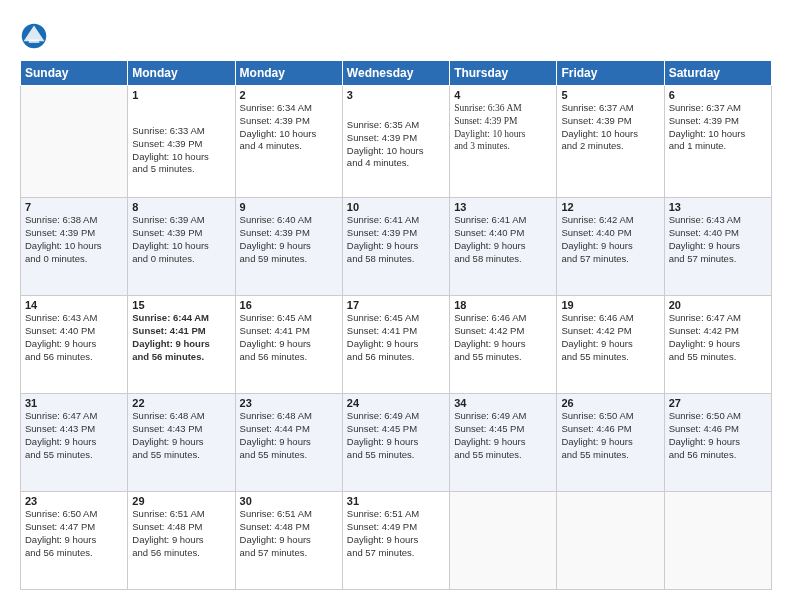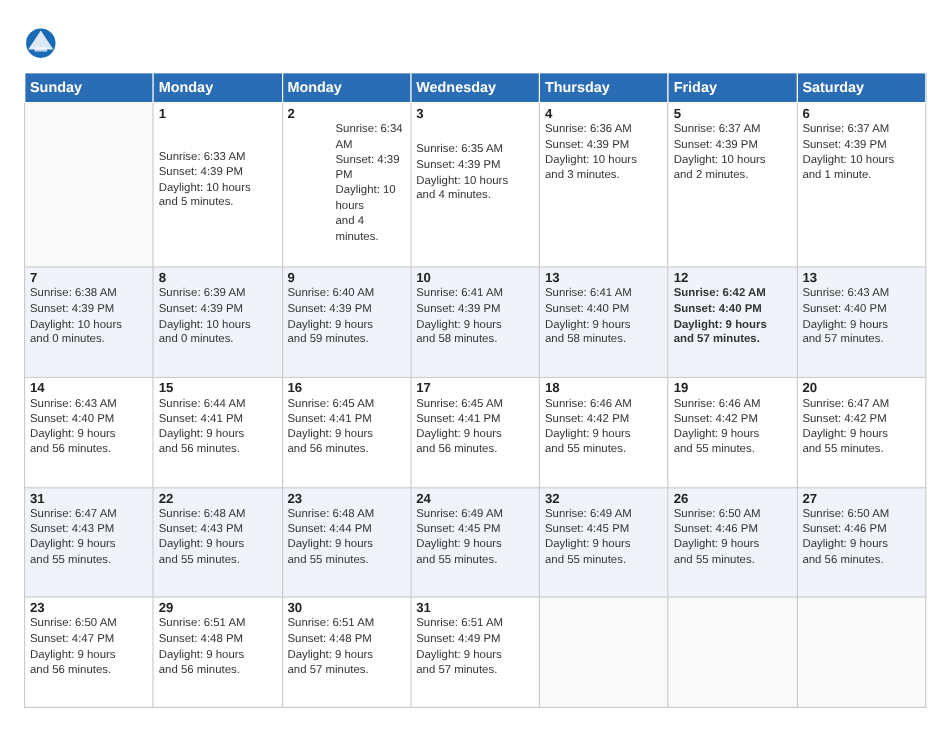--- a/index.html
+++ b/index.html
@@ -144,35 +144,35 @@
           <td class="row-white empty"></td>
           <td class="row-white">
             <span class="day-number">1</span>
             <div class="day-info" style="white-space: pre-line; margin-top: 24px;">Sunrise: 6:33 AM
 Sunset: 4:39 PM
 Daylight: 10 hours
 and 5 minutes.</div>
           </td>
           <td class="row-white">
             <span class="day-number">2</span>
-            <div class="day-info" style="white-space: pre-line; margin-left: 40px;">Sunrise: 6:34 AM
+            <div class="day-info" style="white-space: pre-line;">Sunrise: 6:34 AM
 Sunset: 4:39 PM
 Daylight: 10 hours
 and 4 minutes.</div>
           </td>
           <td class="row-white">
             <span class="day-number">3</span>
             <div class="day-info" style="white-space: pre-line; margin-top: 18px;">Sunrise: 6:35 AM
 Sunset: 4:39 PM
 Daylight: 10 hours
 and 4 minutes.</div>
           </td>
           <td class="row-white">
             <span class="day-number">4</span>
-            <div class="day-info" style="white-space: pre-line;">Sunrise: 6:36 AM
+            <div class="day-info" style="white-space: pre-line; font-family: Liberation Serif, serif;">Sunrise: 6:36 AM
 Sunset: 4:39 PM
 Daylight: 10 hours
 and 3 minutes.</div>
           </td>
           <td class="row-white">
             <span class="day-number">5</span>
             <div class="day-info" style="white-space: pre-line;">Sunrise: 6:37 AM
 Sunset: 4:39 PM
 Daylight: 10 hours
 and 2 minutes.</div>
@@ -216,21 +216,21 @@
           </td>
           <td class="row-shade">
             <span class="day-number">13</span>
             <div class="day-info" style="white-space: pre-line;">Sunrise: 6:41 AM
 Sunset: 4:40 PM
 Daylight: 9 hours
 and 58 minutes.</div>
           </td>
           <td class="row-shade">
             <span class="day-number">12</span>
-            <div class="day-info" style="white-space: pre-line; font-weight: bold;">Sunrise: 6:42 AM
+            <div class="day-info" style="white-space: pre-line;">Sunrise: 6:42 AM
 Sunset: 4:40 PM
 Daylight: 9 hours
 and 57 minutes.</div>
           </td>
           <td class="row-shade">
             <span class="day-number">13</span>
             <div class="day-info" style="white-space: pre-line;">Sunrise: 6:43 AM
 Sunset: 4:40 PM
 Daylight: 9 hours
 and 57 minutes.</div>
@@ -239,21 +239,21 @@
         <tr>
           <td class="row-white">
             <span class="day-number">14</span>
             <div class="day-info" style="white-space: pre-line;">Sunrise: 6:43 AM
 Sunset: 4:40 PM
 Daylight: 9 hours
 and 56 minutes.</div>
           </td>
           <td class="row-white">
             <span class="day-number">15</span>
-            <div class="day-info" style="white-space: pre-line;">Sunrise: 6:44 AM
+            <div class="day-info" style="white-space: pre-line; font-weight: bold;">Sunrise: 6:44 AM
 Sunset: 4:41 PM
 Daylight: 9 hours
 and 56 minutes.</div>
           </td>
           <td class="row-white">
             <span class="day-number">16</span>
             <div class="day-info" style="white-space: pre-line;">Sunrise: 6:45 AM
 Sunset: 4:41 PM
 Daylight: 9 hours
 and 56 minutes.</div>
@@ -310,21 +310,21 @@
 and 55 minutes.</div>
           </td>
           <td class="row-shade">
             <span class="day-number">24</span>
             <div class="day-info" style="white-space: pre-line;">Sunrise: 6:49 AM
 Sunset: 4:45 PM
 Daylight: 9 hours
 and 55 minutes.</div>
           </td>
           <td class="row-shade">
-            <span class="day-number">32</span>
+            <span class="day-number">34</span>
             <div class="day-info" style="white-space: pre-line;">Sunrise: 6:49 AM
 Sunset: 4:45 PM
 Daylight: 9 hours
 and 55 minutes.</div>
           </td>
           <td class="row-shade">
             <span class="day-number">26</span>
             <div class="day-info" style="white-space: pre-line;">Sunrise: 6:50 AM
 Sunset: 4:46 PM
 Daylight: 9 hours

